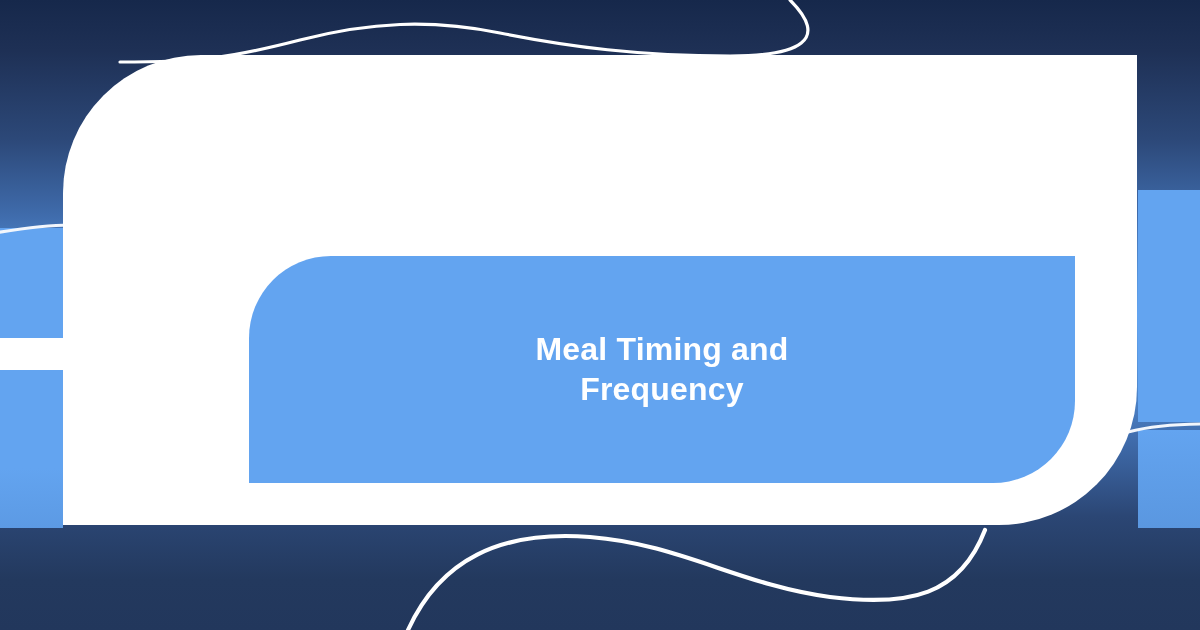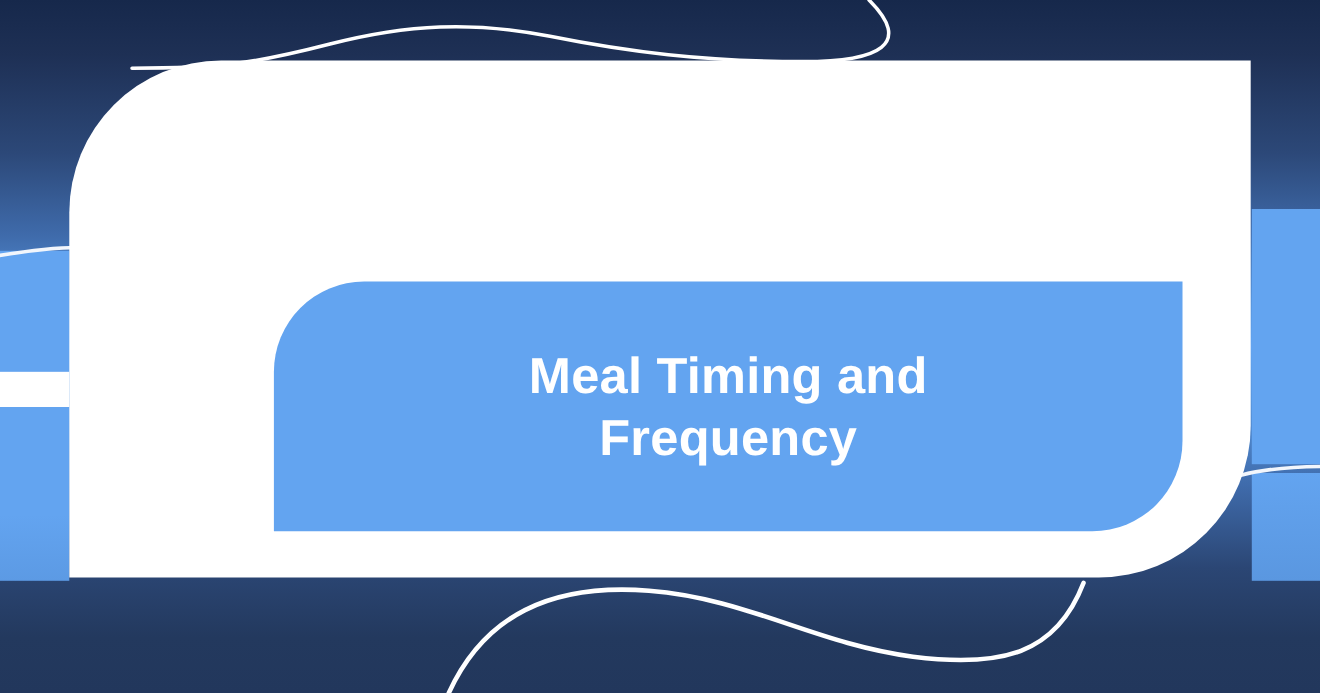--- a/index.html
+++ b/index.html
@@ -64,21 +64,21 @@
     left:186px; top:201px;
     width:826px; height:227px;
     background:#63a4f0;
     border-radius:82px 0 82px 0;
     display:flex;
     align-items:center;
     justify-content:center;
   }
   .panel-title {
     color:#ffffff;
-    font-size:46px;
+    font-size:32px;
     font-weight:bold;
     line-height:1.22;
     text-align:center;
     letter-spacing:0.2px;
     max-width:560px;
     white-space:pre-line;
   }
 </style>
 </head>
 <body>

